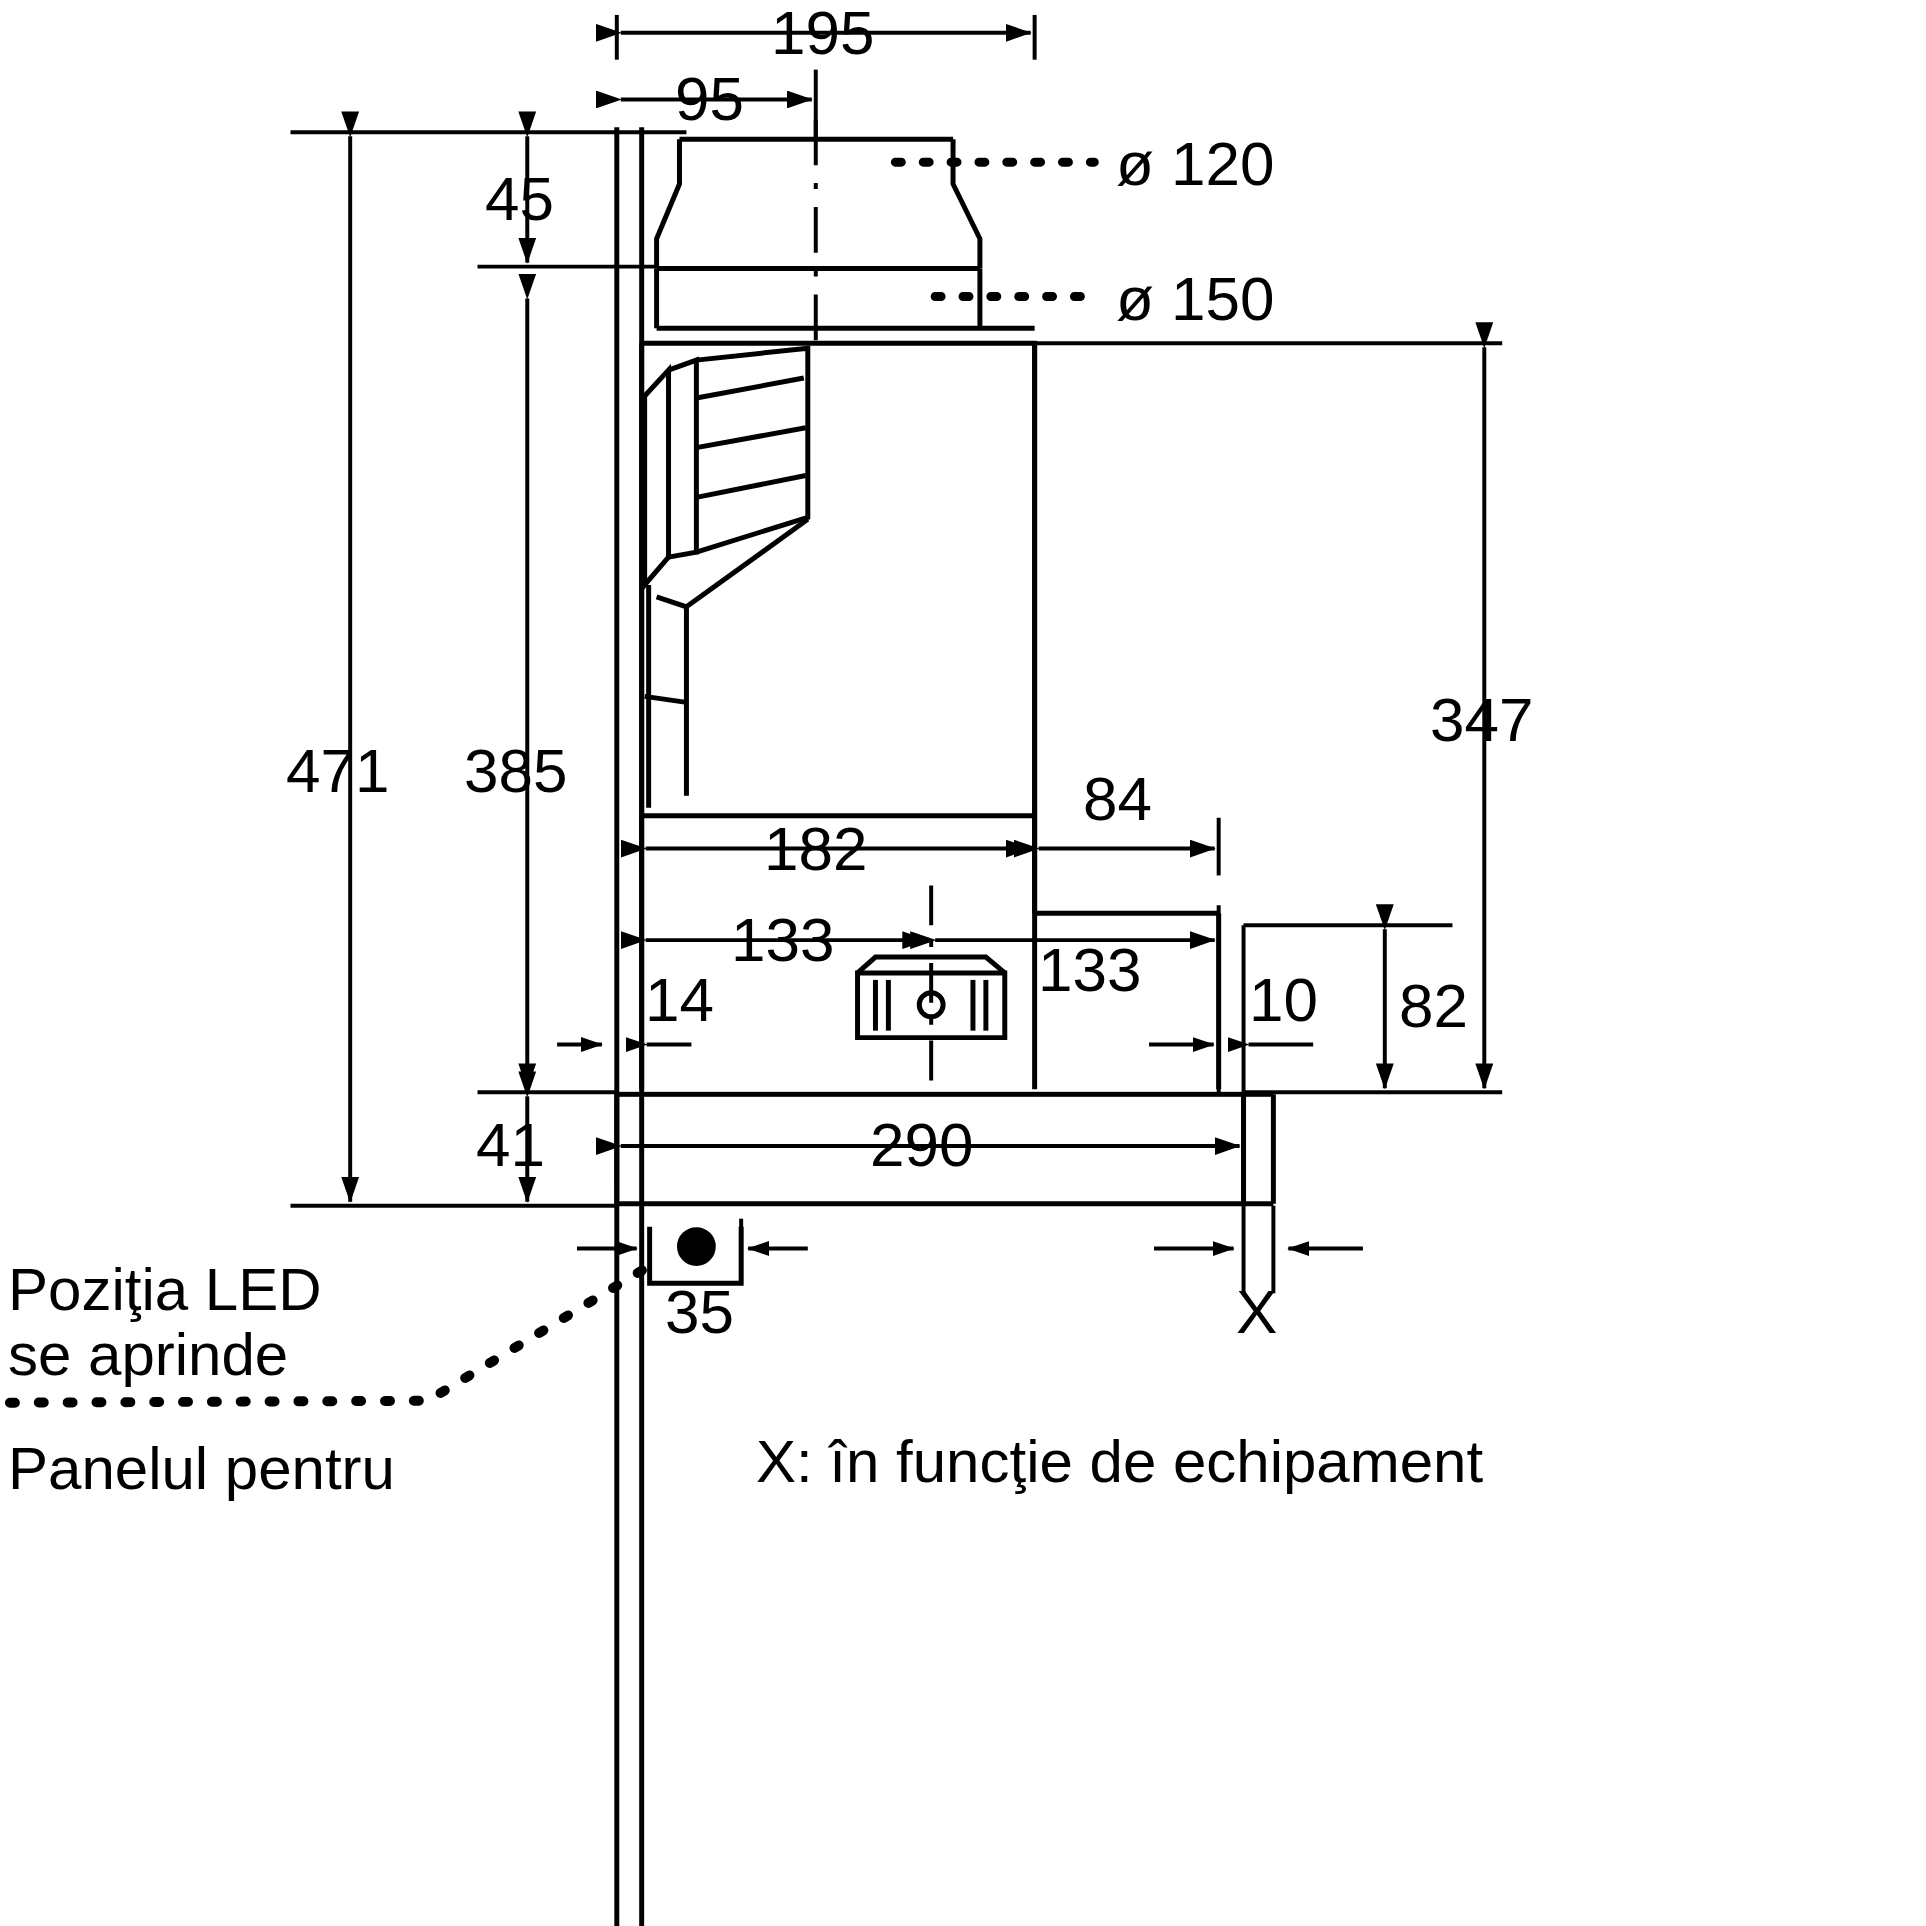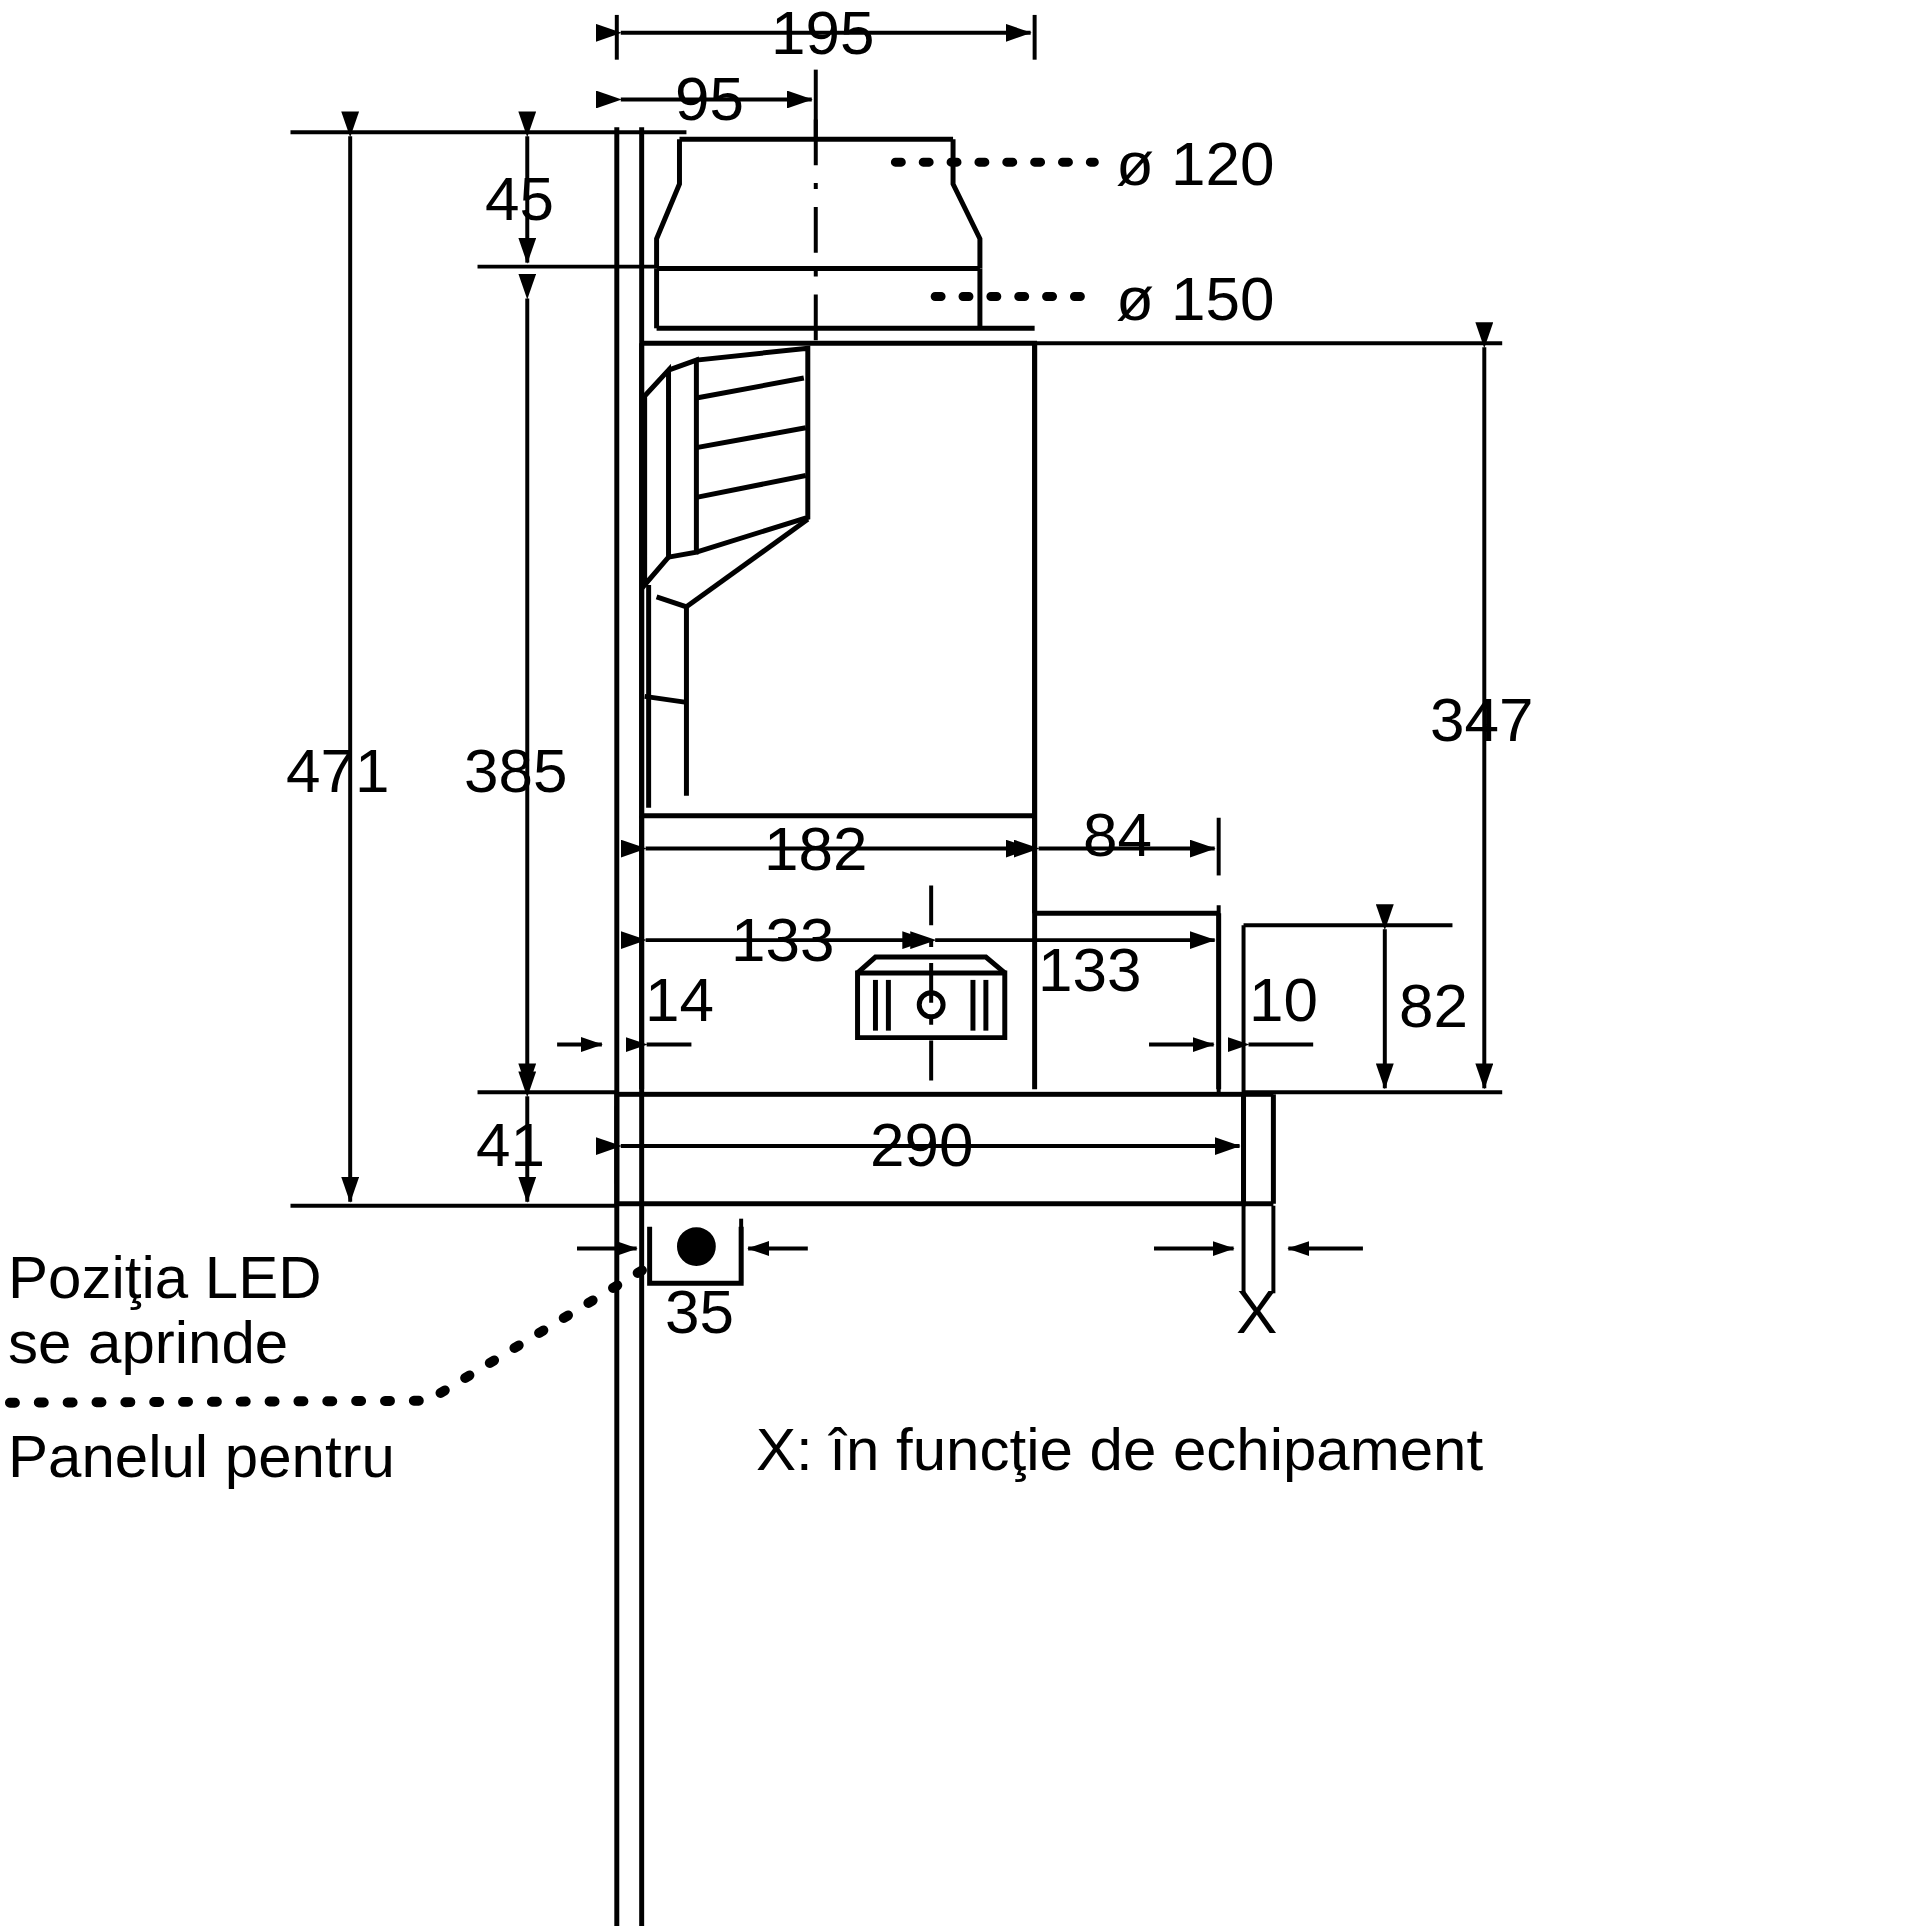--- a/index.html
+++ b/index.html
@@ -28,20 +28,21 @@
     font-family: "Liberation Sans", sans-serif;
     color: #000000;
     white-space: pre;
     line-height: 1.08;
   }
   .dim {
     font-size: 62px;
   }
   .note {
     font-size: 60px;
+    margin-top: 12px;
   }
 </style>
 </head>
 <body>
 
 <div id="stage">
 
   <svg id="drawing" viewBox="0 0 1936 1936">
     <defs>
       <marker id="ah" markerWidth="26" markerHeight="18" refX="25" refY="9" orient="auto" markerUnits="userSpaceOnUse">
@@ -180,21 +181,21 @@
       </g>
     </g>
   </svg>
 
   <div class="txt dim" style="left:771px; top:0px;">195</div>
   <div class="txt dim" style="left:675px; top:66px;">95</div>
   <div class="txt dim" style="left:485px; top:166px;">45</div>
   <div class="txt dim" style="left:286px; top:738px;">471</div>
   <div class="txt dim" style="left:464px; top:738px;">385</div>
   <div class="txt dim" style="left:1430px; top:687px;">347</div>
-  <div class="txt dim" style="left:1083px; top:766px;margin-top:36px;">84</div>
+  <div class="txt dim" style="left:1083px; top:766px;">84</div>
   <div class="txt dim" style="left:764px; top:816px;">182</div>
   <div class="txt dim" style="left:731px; top:907px;">133</div>
   <div class="txt dim" style="left:1038px; top:937px;">133</div>
   <div class="txt dim" style="left:645px; top:967px;">14</div>
   <div class="txt dim" style="left:1249px; top:967px;">10</div>
   <div class="txt dim" style="left:1399px; top:973px;">82</div>
   <div class="txt dim" style="left:476px; top:1112px;">41</div>
   <div class="txt dim" style="left:870px; top:1112px;">290</div>
   <div class="txt dim" style="left:665px; top:1279px;">35</div>
 

